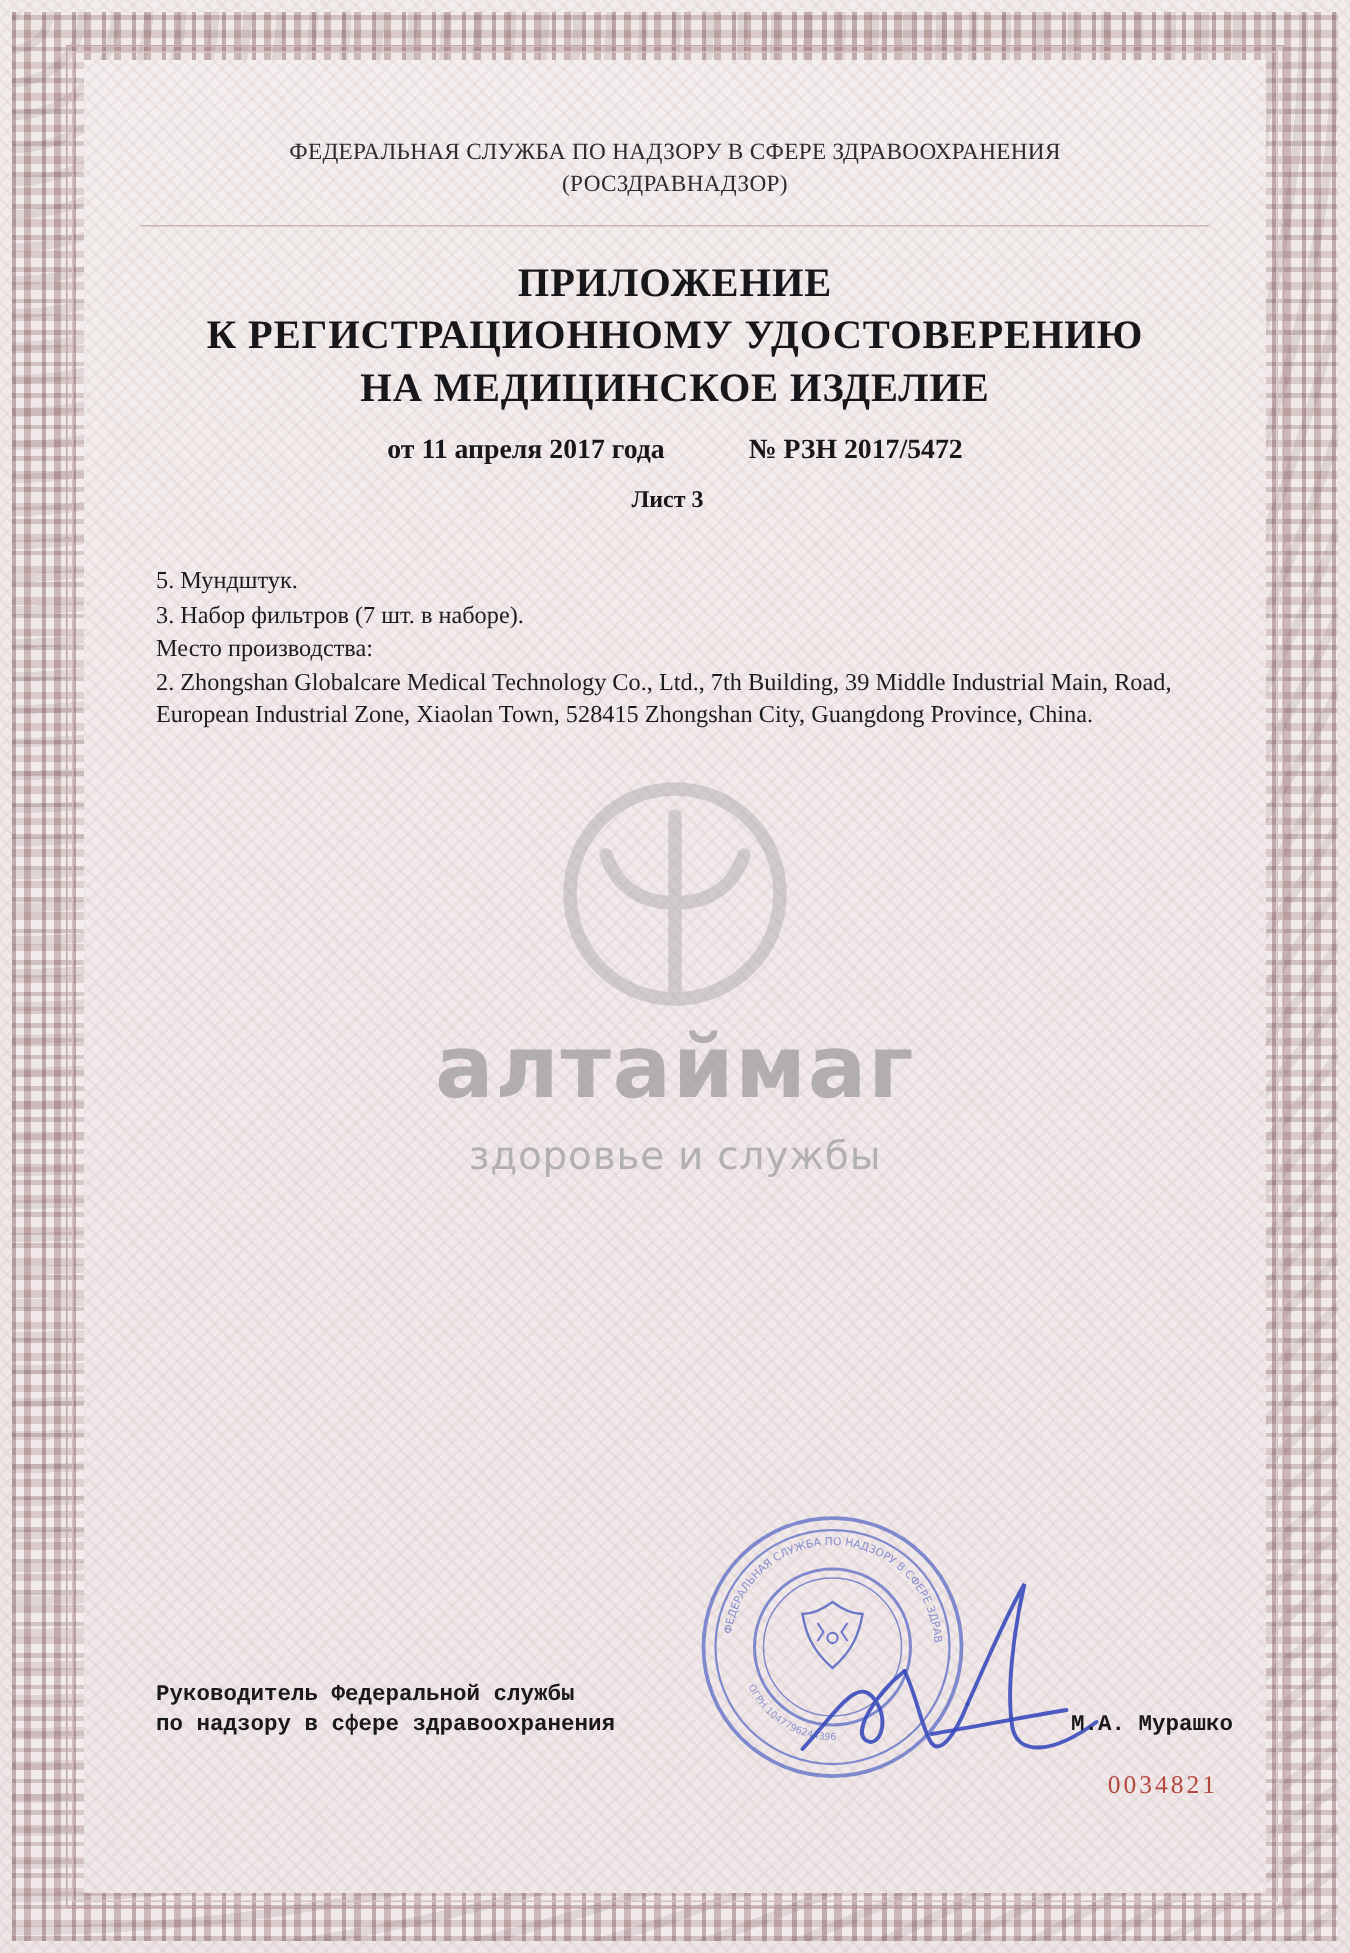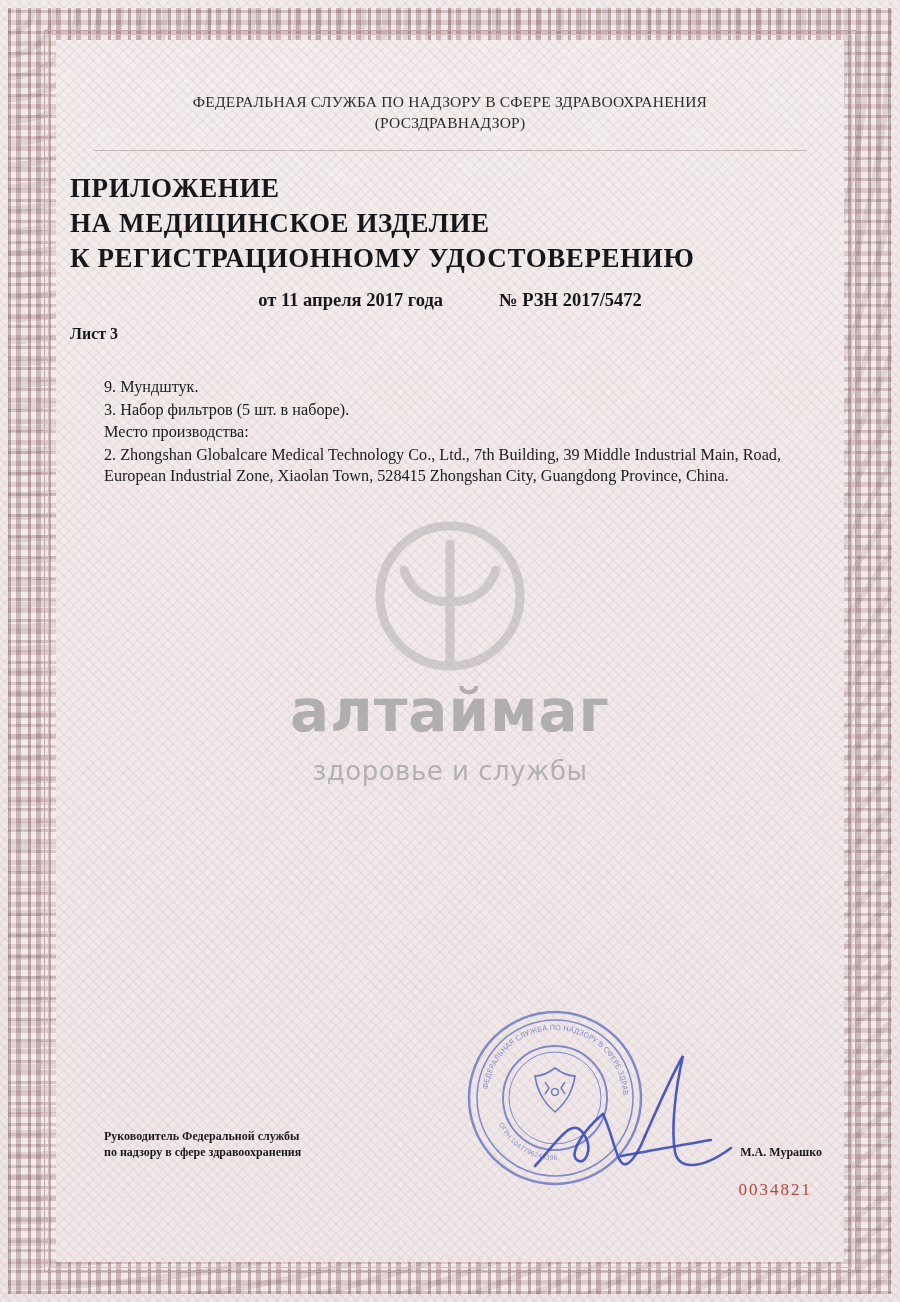--- a/index.html
+++ b/index.html
@@ -87,41 +87,42 @@
   }
   .agency .l2 { }
 
   .rule {
     height: 1px;
     background: #cbb4b6;
     margin: 16px 24px 0 24px;
   }
 
   .title {
+    text-align: center;
     margin-top: 20px;
     color: #17161a;
     font-weight: bold;
     font-size: 27px;
     letter-spacing: .6px;
     line-height: 1.30;
   }
 
   .dateline {
     margin-top: 14px;
     display: flex;
     justify-content: center;
     gap: 56px;
     font-weight: bold;
     font-size: 18.5px;
     color: #17161a;
   }
 
   .sheet {
     margin-top: 14px;
-    text-align: left;
+    text-align: center;
     padding-right: 10px;
     font-weight: bold;
     font-size: 16px;
     color: #17161a;
   }
 
   
   .body {
     margin-top: 34px;
     padding: 0 8px 0 34px;
@@ -170,23 +171,24 @@
   
   .signblock {
     position: absolute;
     left: 34px;
     right: 8px;
     bottom: 86px;
     display: flex;
     justify-content: space-between;
     align-items: flex-end;
     font-weight: bold;
-    font-size: 12px;
+    font-size: 15px;
     color: #19181c;
     line-height: 1.35;
+    font-family: Liberation Mono, monospace;
   }
   .sign-left { white-space: pre-line; }
   .sign-right { padding-bottom: 0px; }
 
   .docnum {
     position: absolute;
     right: 18px;
     bottom: 46px;
     font-family: Liberation Serif, serif;
     font-size: 17px;
@@ -227,34 +229,34 @@
 
     <div class="agency">
       <div>ФЕДЕРАЛЬНАЯ СЛУЖБА ПО НАДЗОРУ В СФЕРЕ ЗДРАВООХРАНЕНИЯ</div>
       <div class="l2">(РОСЗДРАВНАДЗОР)</div>
     </div>
 
     <div class="rule"></div>
 
     <div class="title">
       <div>ПРИЛОЖЕНИЕ</div>
+      <div>К РЕГИСТРАЦИОННОМУ УДОСТОВЕРЕНИЮ</div>
       <div>НА МЕДИЦИНСКОЕ ИЗДЕЛИЕ</div>
-      <div>К РЕГИСТРАЦИОННОМУ УДОСТОВЕРЕНИЮ</div>
     </div>
 
     <div class="dateline">
       <div>от 11 апреля 2017 года</div>
       <div>№ РЗН 2017/5472</div>
     </div>
 
     <div class="sheet">Лист 3</div>
 
     <div class="body">
-      <p>9. Мундштук.</p>
-      <p>3. Набор фильтров (5 шт. в наборе).</p>
+      <p>5. Мундштук.</p>
+      <p>3. Набор фильтров (7 шт. в наборе).</p>
       <p>Место производства:</p>
       <p>2. Zhongshan Globalcare Medical Technology Co., Ltd., 7th Building, 39 Middle Industrial Main, Road, European Industrial Zone, Xiaolan Town, 528415 Zhongshan City, Guangdong Province, China.</p>
     </div>
 
     <div class="watermark">
       <div class="wm-logo">
         <svg viewBox="0 0 160 160" width="160" height="160" aria-hidden="true">
           <circle cx="80" cy="80" r="70" fill="none" stroke="#a3a2a4" stroke-width="9"></circle>
           <path d="M80 150 C80 100, 80 60, 80 28" fill="none" stroke="#a3a2a4" stroke-width="9" stroke-linecap="round"></path>
           <path d="M80 86 C54 86, 40 72, 34 54" fill="none" stroke="#a3a2a4" stroke-width="9" stroke-linecap="round"></path>

